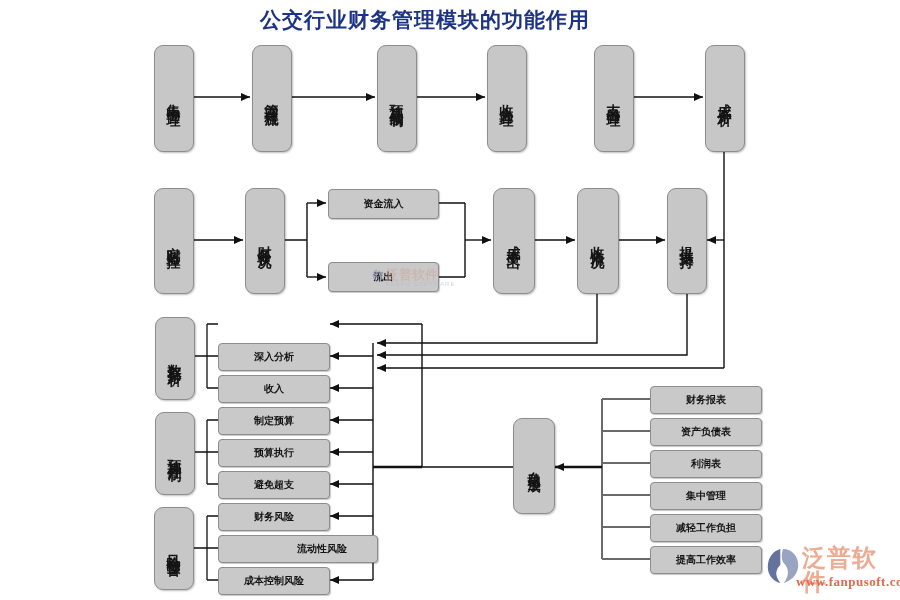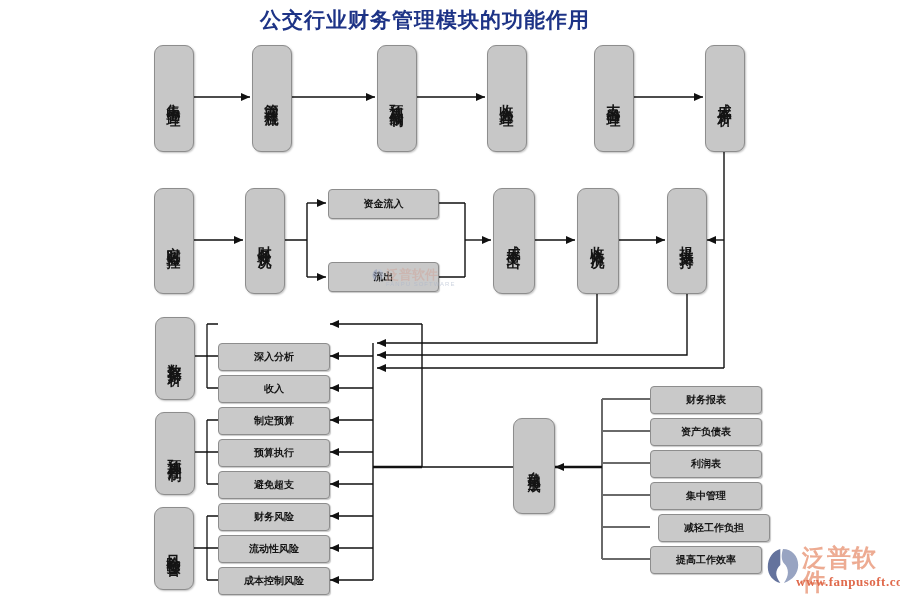--- a/index.html
+++ b/index.html
@@ -176,21 +176,21 @@
     </div>
   <div class="hbox" style="left:218px;top:439px;width:110px;height:26px;">
       <span>预算执行</span>
     </div>
   <div class="hbox" style="left:218px;top:503px;width:110px;height:26px;">
       <span>财务风险</span>
     </div>
   <div class="hbox" style="left:218px;top:471px;width:110px;height:26px;">
       <span>避免超支</span>
     </div>
-  <div class="hbox" style="left:218px;top:535px;width:110px;height:26px;">
+  <div class="hbox" style="left:218px;top:535px;width:110px;height:26px;padding-left:48px;">
       <span>流动性风险</span>
     </div>
   <div class="hbox" style="left:218px;top:567px;width:110px;height:26px;">
       <span>成本控制风险</span>
     </div>
 
   <div class="vbox" style="left:513px;top:418px;width:40px;height:94px;">
       <span style="font-size:13px;letter-spacing:2px;">自动化生成</span>
     </div>
 
@@ -199,21 +199,21 @@
     </div>
   <div class="hbox" style="left:650px;top:418px;width:110px;height:26px;">
       <span>资产负债表</span>
     </div>
   <div class="hbox" style="left:650px;top:450px;width:110px;height:26px;justify-content:center;">
       <span>利润表</span>
     </div>
   <div class="hbox" style="left:650px;top:482px;width:110px;height:26px;">
       <span>集中管理</span>
     </div>
-  <div class="hbox" style="left:650px;top:514px;width:110px;height:26px;margin-left:8px;">
+  <div class="hbox" style="left:650px;top:514px;width:110px;height:26px;">
       <span>减轻工作负担</span>
     </div>
   <div class="hbox" style="left:650px;top:546px;width:110px;height:26px;">
       <span>提高工作效率</span>
     </div>
 
   <div class="watermark">
     <svg width="12" height="14" viewBox="0 0 12 14">
       <path d="M5,1 C2,2 0.5,4.5 0.5,7 C0.5,10 2.5,12.5 5,13 C3.5,10.5 3.5,8.5 5.5,7 L5,1 Z" fill="#8f9bb9"></path>
       <path d="M6.5,1 C9.5,1 11.5,4 11.5,7 C11.5,9.5 10,12 7,13 C8.8,10 8.5,8 6.8,6.5 C6.2,5 6.2,3 6.5,1 Z" fill="#b9c1d6"></path>

